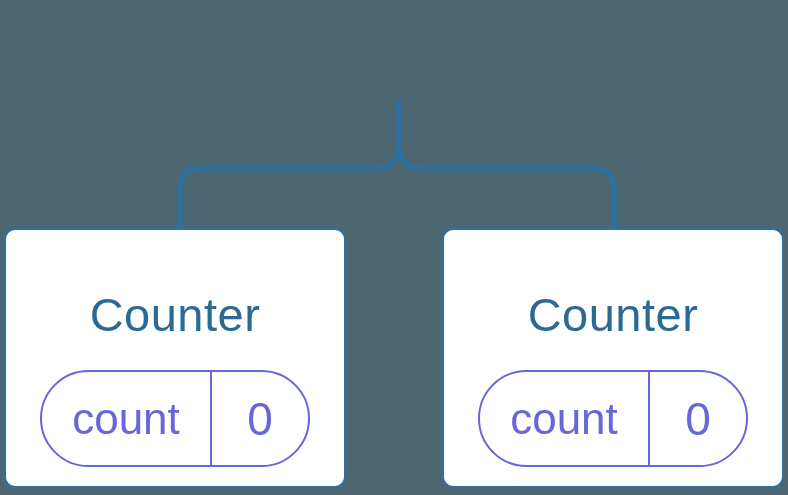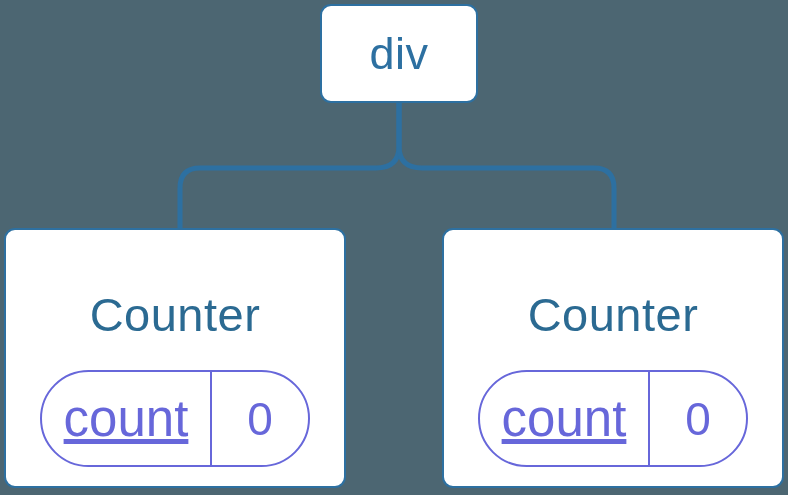--- a/index.html
+++ b/index.html
@@ -73,45 +73,41 @@
     width: 270px; height: 97px;
     border: 2px solid var(--purple);
     border-radius: 49px;
     background: var(--node_fill);
     display: flex;
     overflow: hidden;
   }
   .pill-key {
     width: 170px;
     display: flex; align-items: center; justify-content: center;
-    font-size: 51px;
+    font-size: 44px;
     color: var(--purple);
     border-right: 2px solid var(--purple);
-    text-decoration: underline;
   }
   .pill-value {
     flex: 1;
     display: flex; align-items: center; justify-content: center;
     font-size: 46px;
     color: var(--purple);
   }
 </style>
 </head>
 <body>
 
 <div class="stage">
 
   <svg class="connector" viewBox="0 0 788 495" xmlns="http://www.w3.org/2000/svg" aria-hidden="true">
     <path class="edge" d="M399 100 L399 146 Q399 168 376 168 L200 168 Q180 168 180 188 L180 230"></path>
     <path class="edge" d="M399 100 L399 146 Q399 168 422 168 L594 168 Q614 168 614 188 L614 230"></path>
   </svg>
 
-  <div class="node-root">
-    <span class="root-label">div</span>
-  </div>
 
   <div class="card card-left">
     <div class="card-title">Counter</div>
     <div class="pill">
       <span class="pill-key">count</span>
       <span class="pill-value">0</span>
     </div>
   </div>
 
   <div class="card card-right">

